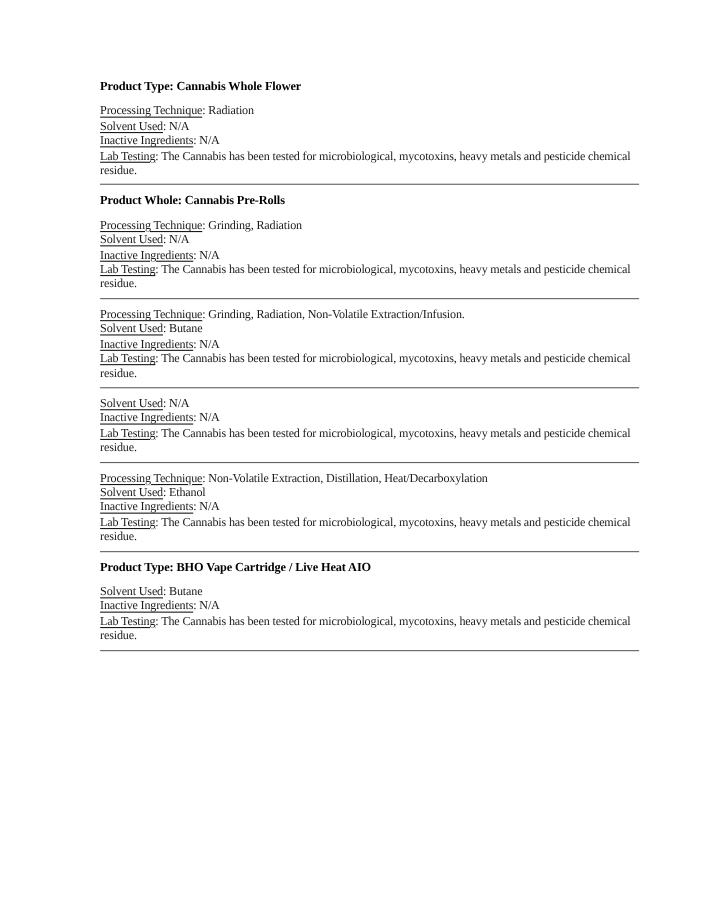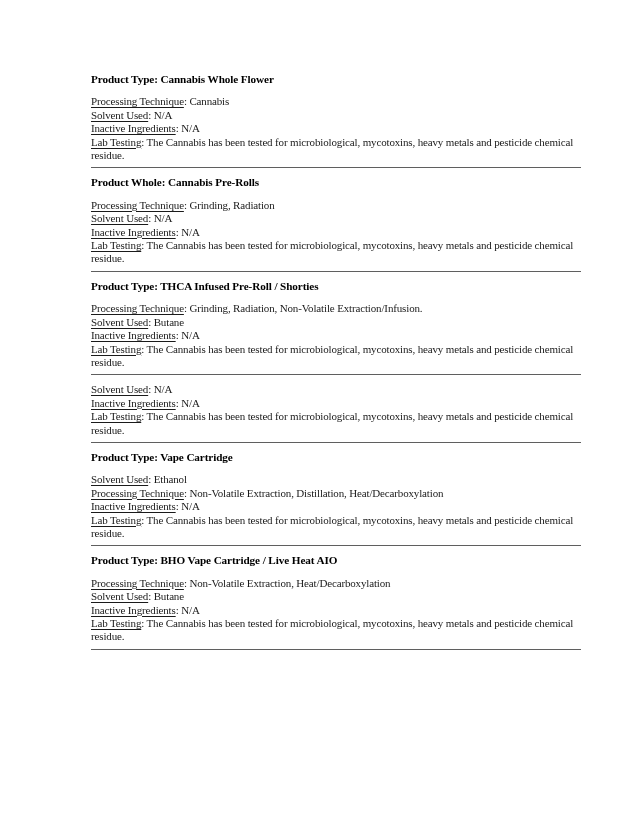--- a/index.html
+++ b/index.html
@@ -47,74 +47,71 @@
   }
 </style>
 </head>
 <body>
 
 <div class="page">
 
   <div class="section">
     <div class="title">Product Type: Cannabis Whole Flower</div>
     <div class="fields">
-      <div class="line"><span class="label">Processing Technique</span><span class="sep">: </span><span>Cannabis</span></div>
+      <div class="line"><span class="label">Processing Technique</span><span class="sep">: </span><span>Radiation</span></div>
       <div class="line"><span class="label">Solvent Used</span><span class="sep">: </span><span>N/A</span></div>
       <div class="line"><span class="label">Inactive Ingredients</span><span class="sep">: </span><span>N/A</span></div>
       <div class="line"><span class="label">Lab Testing</span><span class="sep">: </span><span>The Cannabis has been tested for microbiological, mycotoxins, heavy metals and pesticide chemical residue.</span></div>
     </div>
     <hr class="divider">
   </div>
 
   <div class="section">
     <div class="title">Product Whole: Cannabis Pre-Rolls</div>
     <div class="fields">
       <div class="line"><span class="label">Processing Technique</span><span class="sep">: </span><span>Grinding, Radiation</span></div>
       <div class="line"><span class="label">Solvent Used</span><span class="sep">: </span><span>N/A</span></div>
       <div class="line"><span class="label">Inactive Ingredients</span><span class="sep">: </span><span>N/A</span></div>
       <div class="line"><span class="label">Lab Testing</span><span class="sep">: </span><span>The Cannabis has been tested for microbiological, mycotoxins, heavy metals and pesticide chemical residue.</span></div>
     </div>
     <hr class="divider">
   </div>
 
   <div class="section">
-    <div class="title">Product Type: THCA Infused Pre-Roll / Shorties</div>
     <div class="fields">
       <div class="line"><span class="label">Processing Technique</span><span class="sep">: </span><span>Grinding, Radiation, Non-Volatile Extraction/Infusion.</span></div>
       <div class="line"><span class="label">Solvent Used</span><span class="sep">: </span><span>Butane</span></div>
       <div class="line"><span class="label">Inactive Ingredients</span><span class="sep">: </span><span>N/A</span></div>
       <div class="line"><span class="label">Lab Testing</span><span class="sep">: </span><span>The Cannabis has been tested for microbiological, mycotoxins, heavy metals and pesticide chemical residue.</span></div>
     </div>
     <hr class="divider">
   </div>
 
   <div class="section">
     <div class="fields">
       <div class="line"><span class="label">Solvent Used</span><span class="sep">: </span><span>N/A</span></div>
       <div class="line"><span class="label">Inactive Ingredients</span><span class="sep">: </span><span>N/A</span></div>
       <div class="line"><span class="label">Lab Testing</span><span class="sep">: </span><span>The Cannabis has been tested for microbiological, mycotoxins, heavy metals and pesticide chemical residue.</span></div>
     </div>
     <hr class="divider">
   </div>
 
   <div class="section">
-    <div class="title">Product Type: Vape Cartridge</div>
     <div class="fields">
+      <div class="line"><span class="label">Processing Technique</span><span class="sep">: </span><span>Non-Volatile Extraction, Distillation, Heat/Decarboxylation</span></div>
       <div class="line"><span class="label">Solvent Used</span><span class="sep">: </span><span>Ethanol</span></div>
-      <div class="line"><span class="label">Processing Technique</span><span class="sep">: </span><span>Non-Volatile Extraction, Distillation, Heat/Decarboxylation</span></div>
       <div class="line"><span class="label">Inactive Ingredients</span><span class="sep">: </span><span>N/A</span></div>
       <div class="line"><span class="label">Lab Testing</span><span class="sep">: </span><span>The Cannabis has been tested for microbiological, mycotoxins, heavy metals and pesticide chemical residue.</span></div>
     </div>
     <hr class="divider">
   </div>
 
   <div class="section">
     <div class="title">Product Type: BHO Vape Cartridge / Live Heat AIO</div>
     <div class="fields">
-      <div class="line"><span class="label">Processing Technique</span><span class="sep">: </span><span>Non-Volatile Extraction, Heat/Decarboxylation</span></div>
       <div class="line"><span class="label">Solvent Used</span><span class="sep">: </span><span>Butane</span></div>
       <div class="line"><span class="label">Inactive Ingredients</span><span class="sep">: </span><span>N/A</span></div>
       <div class="line"><span class="label">Lab Testing</span><span class="sep">: </span><span>The Cannabis has been tested for microbiological, mycotoxins, heavy metals and pesticide chemical residue.</span></div>
     </div>
     <hr class="divider">
   </div>
 
 </div>
 
 </body></html>

